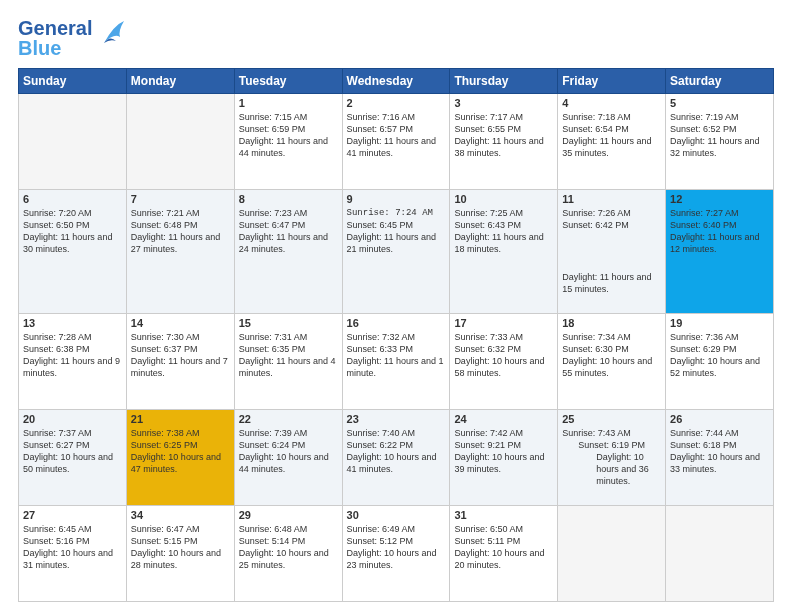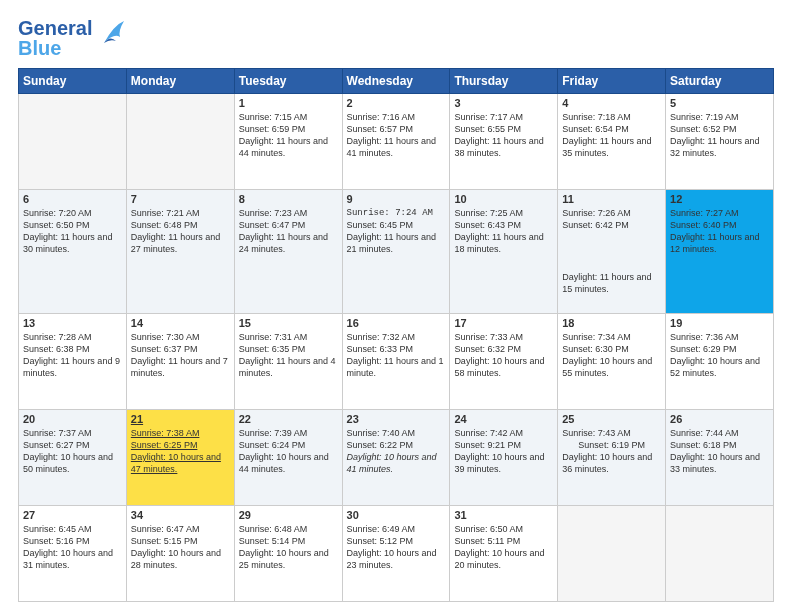--- a/index.html
+++ b/index.html
@@ -292,58 +292,58 @@
         </tr>
         <tr>
           <td style="background: rgb(240, 244, 248);">
             <span class="day-num">20</span>
             <div class="day-info">
               <span style="display: block;">Sunrise: 7:37 AM</span>
               <span style="display: block;">Sunset: 6:27 PM</span>
               <span style="display: block;">Daylight: 10 hours and 50 minutes.</span>
             </div>
           </td>
-          <td style="background: #fde047; text-decoration: underline;">
+          <td style="background: #eab308;">
             <span class="day-num">21</span>
             <div class="day-info">
               <span style="display: block;">Sunrise: 7:38 AM</span>
               <span style="display: block;">Sunset: 6:25 PM</span>
               <span style="display: block;">Daylight: 10 hours and 47 minutes.</span>
             </div>
           </td>
           <td style="background: rgb(240, 244, 248);">
             <span class="day-num">22</span>
             <div class="day-info">
               <span style="display: block;">Sunrise: 7:39 AM</span>
               <span style="display: block;">Sunset: 6:24 PM</span>
               <span style="display: block;">Daylight: 10 hours and 44 minutes.</span>
             </div>
           </td>
           <td style="background: rgb(240, 244, 248);">
             <span class="day-num">23</span>
             <div class="day-info">
               <span style="display: block;">Sunrise: 7:40 AM</span>
               <span style="display: block;">Sunset: 6:22 PM</span>
-              <span style="display: block; font-style: italic;">Daylight: 10 hours and 41 minutes.</span>
+              <span style="display: block;">Daylight: 10 hours and 41 minutes.</span>
             </div>
           </td>
           <td style="background: rgb(240, 244, 248);">
             <span class="day-num">24</span>
             <div class="day-info">
               <span style="display: block;">Sunrise: 7:42 AM</span>
               <span style="display: block;">Sunset: 9:21 PM</span>
               <span style="display: block;">Daylight: 10 hours and 39 minutes.</span>
             </div>
           </td>
           <td style="background: rgb(240, 244, 248);">
             <span class="day-num">25</span>
             <div class="day-info">
               <span style="display: block;">Sunrise: 7:43 AM</span>
               <span style="display: block; text-align: center;">Sunset: 6:19 PM</span>
-              <span style="display: block;">Daylight: 10 hours and 36 minutes.</span>
+              <span style="display: block; margin-left: 34px;">Daylight: 10 hours and 36 minutes.</span>
             </div>
           </td>
           <td style="background: rgb(240, 244, 248);">
             <span class="day-num">26</span>
             <div class="day-info">
               <span style="display: block;">Sunrise: 7:44 AM</span>
               <span style="display: block;">Sunset: 6:18 PM</span>
               <span style="display: block;">Daylight: 10 hours and 33 minutes.</span>
             </div>
           </td>

